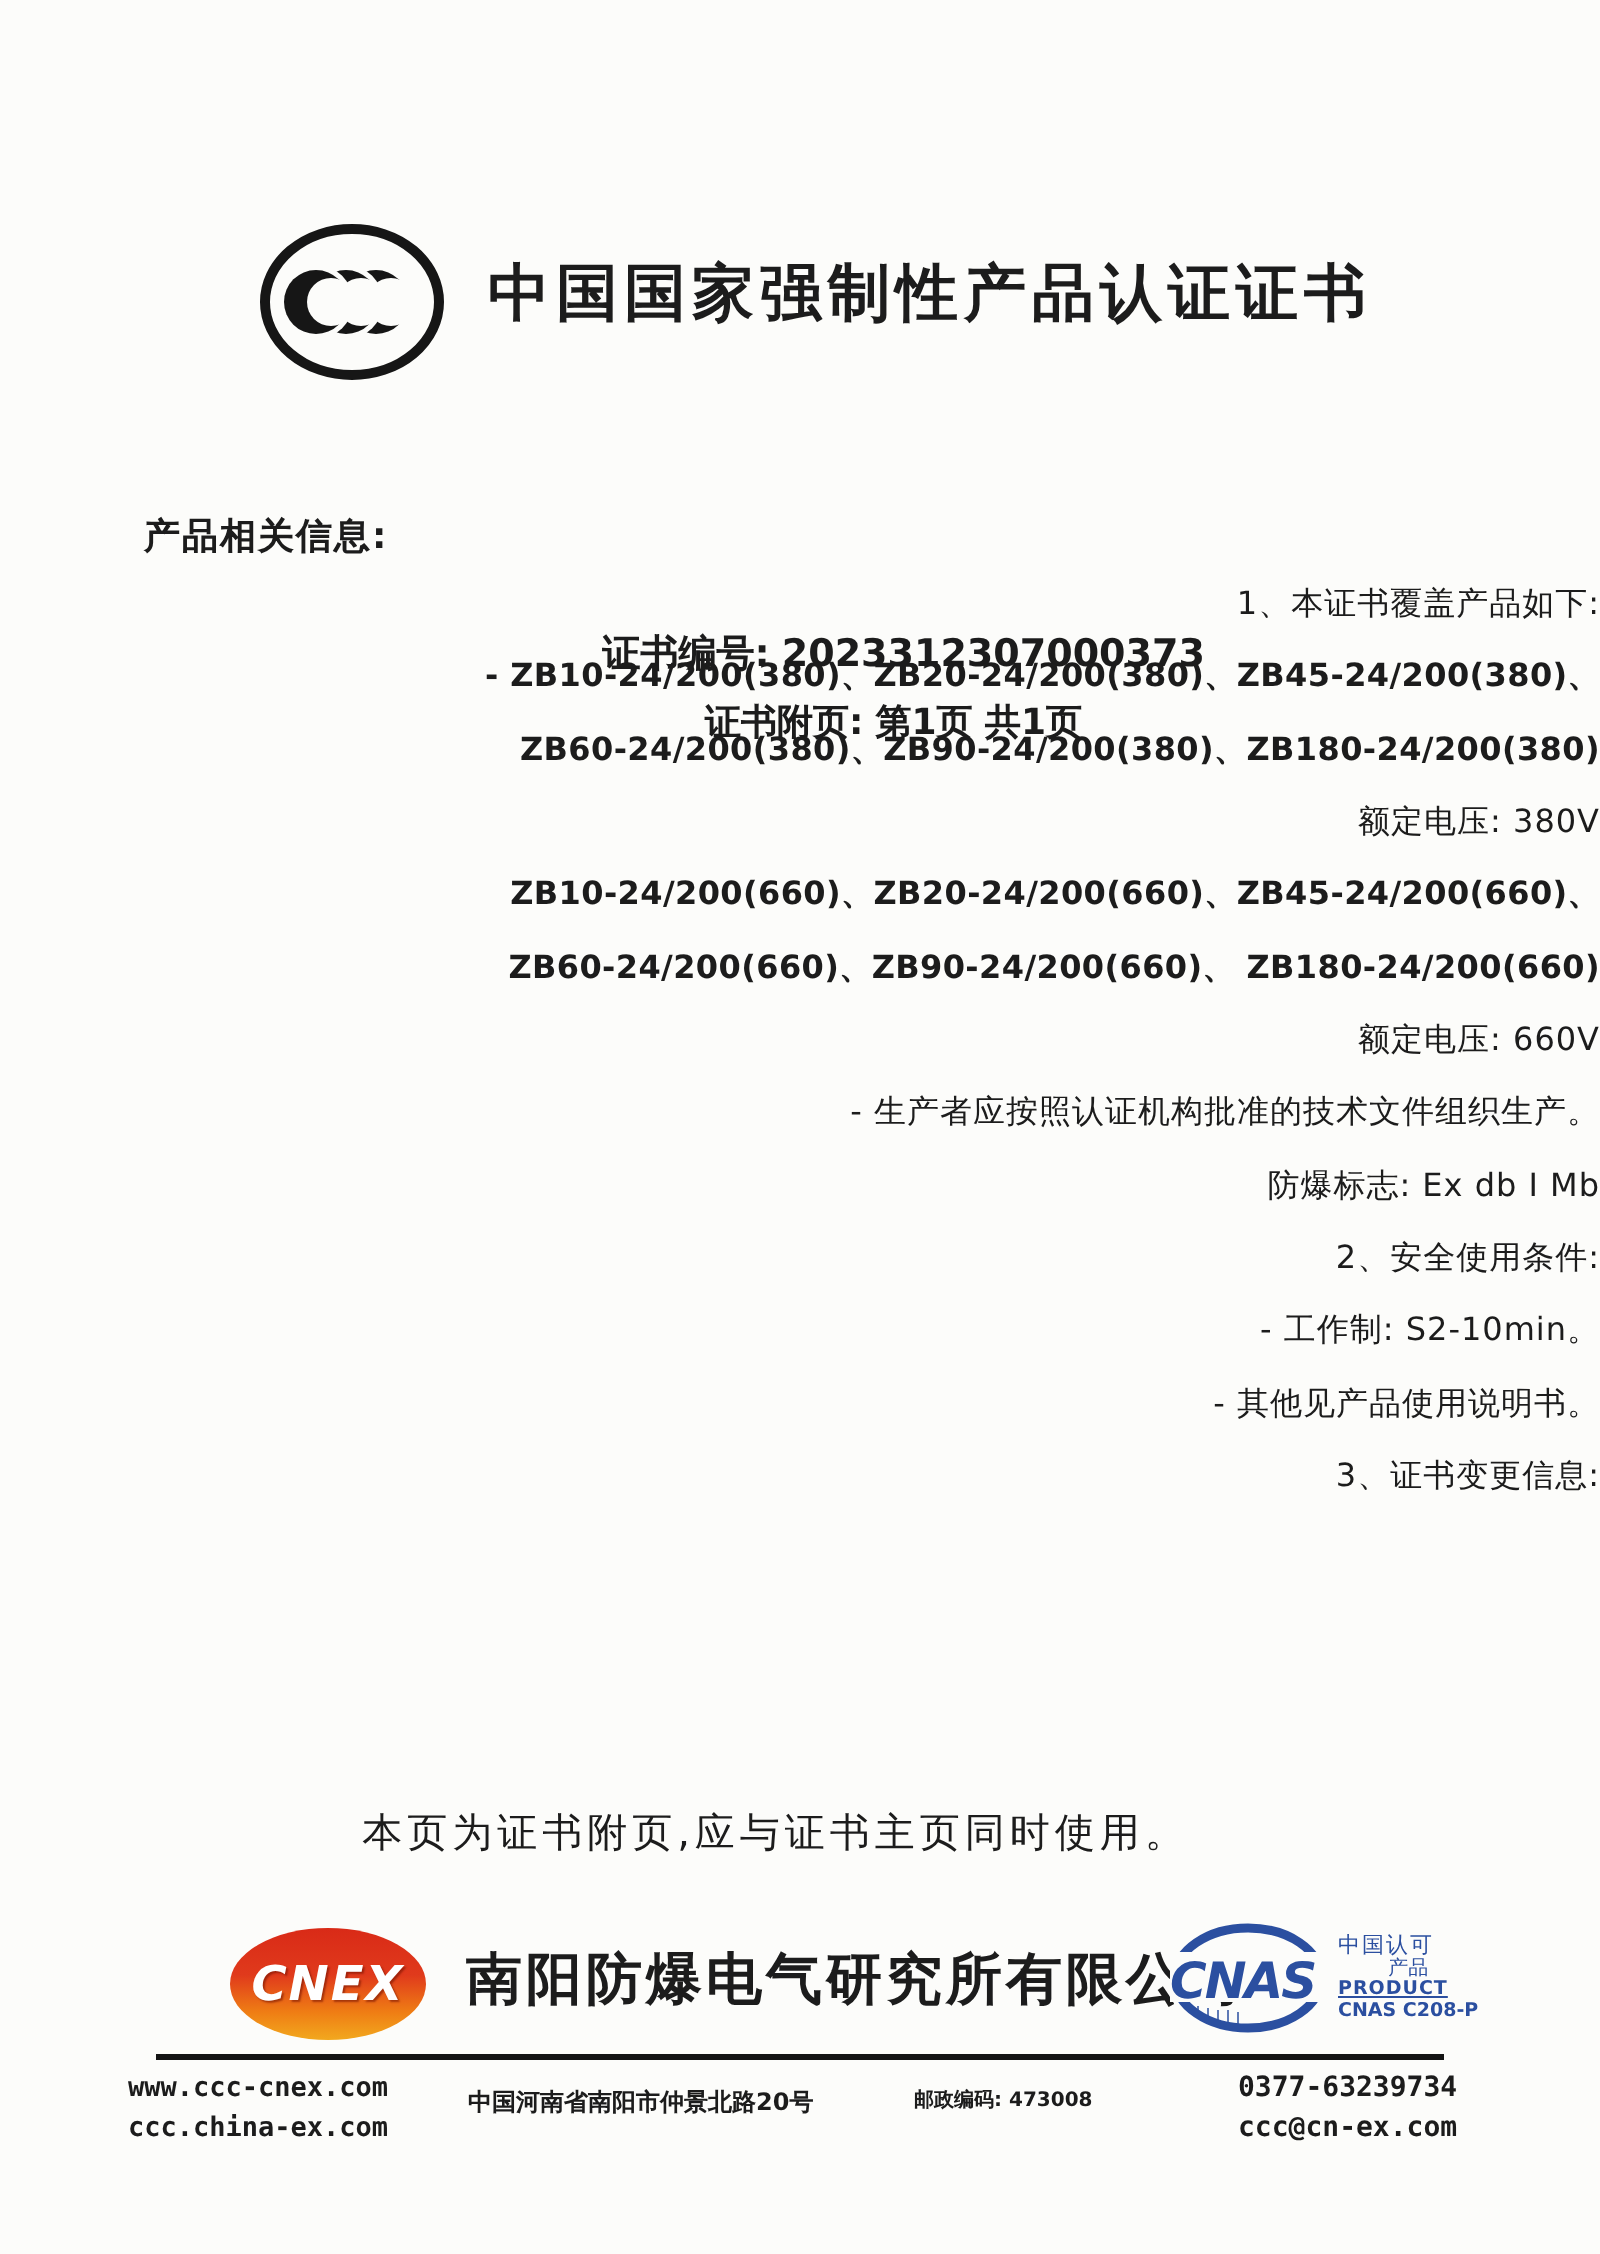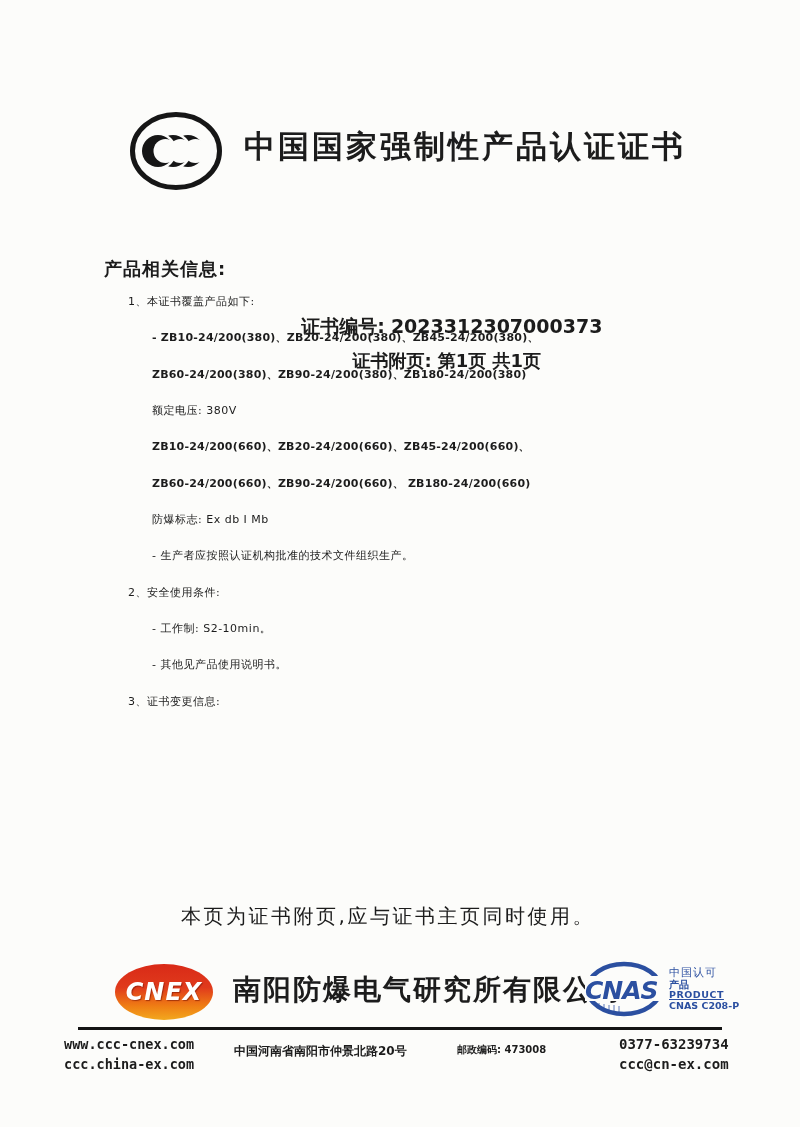--- a/index.html
+++ b/index.html
@@ -17,23 +17,23 @@
     position:absolute;left:244px;top:26px;
     font-size:31px;font-weight:700;letter-spacing:3px;white-space:pre;
   }
   .cert-line{position:absolute;left:0;width:100%;text-align:center;font-weight:700;white-space:pre;}
   .cert-line .lbl{margin-right:6px;}
   .cert-no-line{top:192px;font-size:19px;transform:translateX(32px);}
   .cert-appendix-line{top:228px;font-size:18px;transform:translateX(28px);}
 
   
   .body-block{position:absolute;top:256px;left:0;right:0;}
-  .body-heading{margin-left:104px;font-size:18px;font-weight:700;line-height:26px;letter-spacing:1px;}
+  .body-heading{margin-left:72px;font-size:18px;font-weight:700;line-height:26px;letter-spacing:1px;}
   .body-lines{margin-top:2px;}
-  .bline{line-height:36.35px;font-size:11px;white-space:pre;letter-spacing:0.5px;}
+  .bline{line-height:36.35px;font-size:16px;white-space:pre;letter-spacing:0.5px;text-align:right;}
   .ind1{padding-left:128px;}
   .ind2{padding-left:152px;}
   .code{font-weight:700;letter-spacing:0.2px;}
 
   
   .page-note{
     position:absolute;top:903px;left:0;width:100%;text-align:center;
     font-size:20px;letter-spacing:2.5px;white-space:pre;transform:translateX(-12px);
   }
 
@@ -48,21 +48,21 @@
     color:#fff;font-weight:700;font-style:italic;font-size:24px;letter-spacing:1px;
     text-shadow:1px 1px 1px rgba(120,20,0,.6);
   }
   .company-name{
     position:absolute;left:233px;top:13px;
     font-size:28px;font-weight:600;letter-spacing:2px;white-space:pre;
   }
   .cnas-block{position:absolute;left:585px;top:2px;display:flex;align-items:center;}
   .cnas-text{margin-left:4px;color:#2b4fa0;line-height:1.1;}
   .cnas-text .t1{font-size:11px;font-weight:400;letter-spacing:1px;}
-  .cnas-text .t2{font-size:10px;font-weight:700;}
+  .cnas-text .t2{font-size:10px;font-weight:400;text-align:center;}
   .cnas-text .t3{font-size:9.5px;font-weight:700;letter-spacing:0.5px;text-decoration:underline;}
   .cnas-text .t4{font-size:9.5px;font-weight:700;}
 
   
   .footer-rule{position:absolute;top:1027px;left:78px;width:644px;border-top:3px solid #141414;}
   .contact-row{position:absolute;top:1033px;left:0;right:0;height:50px;font-weight:600;}
   .web-col{position:absolute;left:64px;top:1px;font-family:"DejaVu Sans Mono",monospace;font-size:13.5px;line-height:20px;font-weight:700;}
   .addr{position:absolute;left:234px;top:10px;font-size:12px;white-space:pre;}
   .postal{position:absolute;left:457px;top:10px;font-size:10px;white-space:pre;}
   .phone-col{position:absolute;left:619px;top:1px;font-family:"DejaVu Sans Mono",monospace;font-size:14px;line-height:20px;font-weight:700;}
@@ -101,22 +101,23 @@
 
   <div class="body-block">
     <div class="body-heading">产品相关信息:</div>
     <div class="body-lines">
       <div class="bline ind1">1、本证书覆盖产品如下:</div>
       <div class="bline ind2 code">- ZB10-24/200(380)、ZB20-24/200(380)、ZB45-24/200(380)、</div>
       <div class="bline ind2 code">ZB60-24/200(380)、ZB90-24/200(380)、ZB180-24/200(380)</div>
       <div class="bline ind2">额定电压: 380V</div>
       <div class="bline ind2 code">ZB10-24/200(660)、ZB20-24/200(660)、ZB45-24/200(660)、</div>
       <div class="bline ind2 code">ZB60-24/200(660)、ZB90-24/200(660)、 ZB180-24/200(660)</div>
+      <div class="bline ind2">额定电压: 660V</div>
+      <div class="bline ind2">- 生产者应按照认证机构批准的技术文件组织生产。</div>
       <div class="bline ind2">防爆标志: Ex db I Mb</div>
-      <div class="bline ind2">- 生产者应按照认证机构批准的技术文件组织生产。</div>
       <div class="bline ind1">2、安全使用条件:</div>
       <div class="bline ind2">- 工作制: S2-10min。</div>
       <div class="bline ind2">- 其他见产品使用说明书。</div>
       <div class="bline ind1">3、证书变更信息:</div>
     </div>
   </div>
 
   <div class="page-note">本页为证书附页,应与证书主页同时使用。</div>
 
   <div class="org-row">

